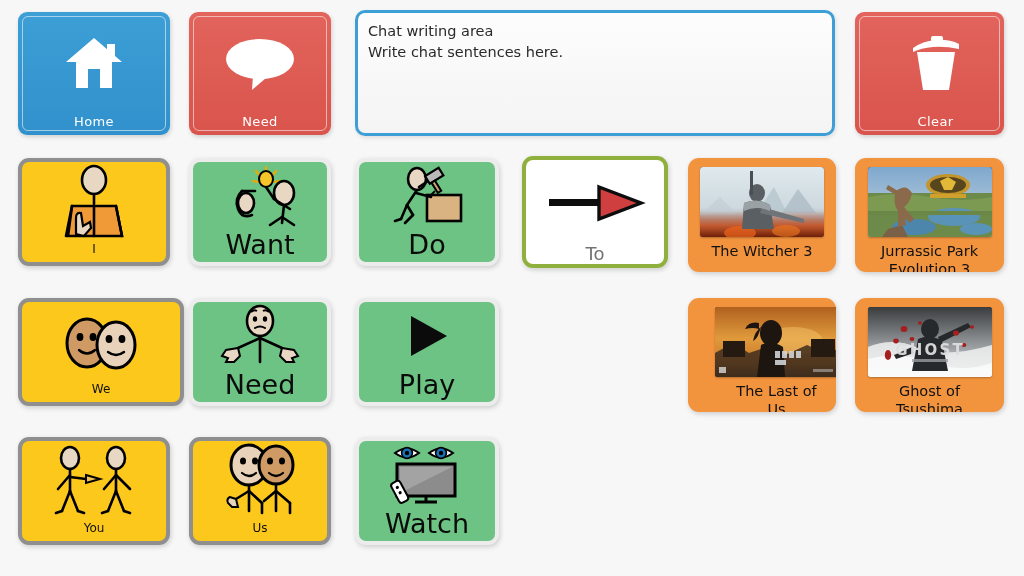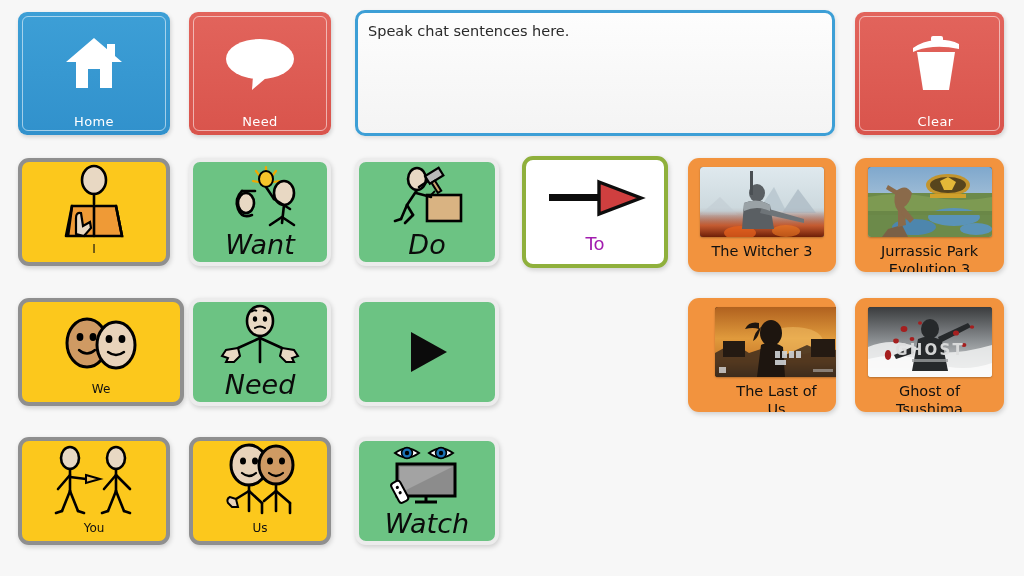--- a/index.html
+++ b/index.html
@@ -95,28 +95,28 @@
     background: #fcc81c;
     border: 4px solid #8f8f8f;
   }
   .card.pron .card-label { font-size: 12px; color: #111; padding-bottom: 6px; }
 
   
   .card.verb {
     background: #6cc383;
     border: 4px solid #ececec;
   }
-  .card.verb .card-label { font-size: 27px; color: #0b0b0b; padding-bottom: 3px; font-weight: 400; font-style: italic; }
+  .card.verb .card-label { font-size: 27px; color: #0b0b0b; padding-bottom: 3px; font-weight: 400; }
 
   
   .card.conn {
     background: #ffffff;
     border: 4px solid #8fb03c;
   }
-  .card.conn .card-label { font-size: 18px; color: #a21caf; padding-bottom: 10px; }
+  .card.conn .card-label { font-size: 18px; color: #737373; }
 
   
   .card.game {
     background: #f2933e;
     border: none;
     justify-content: flex-start;
     padding: 9px 8px 5px 8px;
     align-items: center;
   }
   .card.game .card-label {
@@ -181,21 +181,22 @@
       <svg width="62" height="62" viewBox="0 0 62 62">
         <path d="M12 20 L50 20 L44 58 L18 58 Z" fill="#ffffff"></path>
         <path d="M8 16 Q18 9 30 8 Q44 7 54 12 L54 17 Q40 14 28 15 Q16 16 8 20 Z" fill="#ffffff"></path>
         <rect x="26" y="4" width="12" height="6" rx="2" fill="#ffffff"></rect>
       </svg>
     </div>
     <div class="ctrl-label">Clear</div>
   </div>
 
   <div id="chat-area">
-    <div class="chat-line">Speak chat sentences here.</div>
+    <div class="chat-line">Chat writing area</div>
+    <div class="chat-line">Write chat sentences here.</div>
   </div>
 </div>
 
 <div class="grid">
 
   <div class="card pron" id="card-i">
     <div class="card-art">
       <svg width="96" height="74" viewBox="0 0 96 74">
         <g stroke="#000" stroke-width="2.6" fill="none" stroke-linecap="round">
           <ellipse cx="48" cy="14" rx="12" ry="14" fill="#e8d8c3"></ellipse>
@@ -390,20 +391,21 @@
     </div>
     <div class="card-label">Need</div>
   </div>
 
   <div class="card verb" id="card-play">
     <div class="card-art">
       <svg width="60" height="52" viewBox="0 0 60 52">
         <path d="M14 6 L50 26 L14 46 Z" fill="#0b0b0b"></path>
       </svg>
     </div>
+    <div class="card-label">Play</div>
   </div>
 
   <div class="card game" id="card-lastofus">
     <div class="game-thumb">
       <svg width="124" height="70" viewBox="0 0 124 70" preserveAspectRatio="none">
         <defs>
           <linearGradient id="tlousky" x1="0" y1="0" x2="0" y2="1">
             <stop offset="0%" stop-color="#b0611f"></stop>
             <stop offset="45%" stop-color="#e09a3c"></stop>
             <stop offset="78%" stop-color="#c97a2b"></stop>

